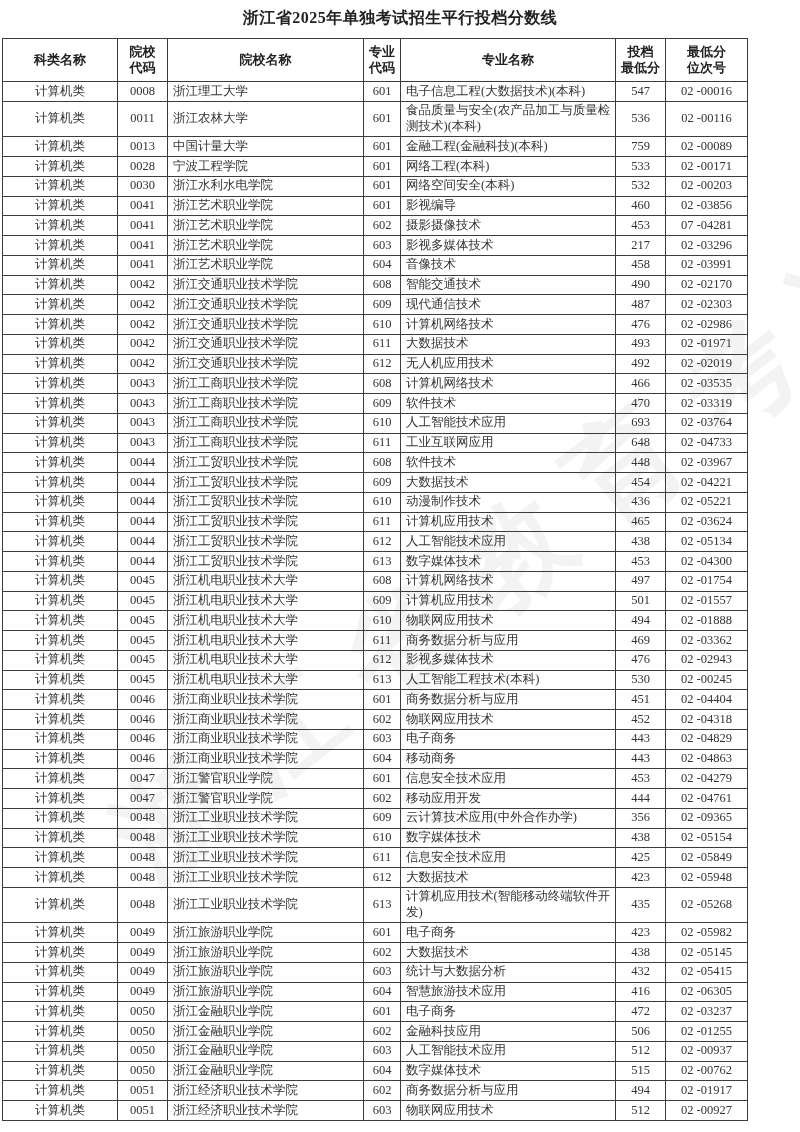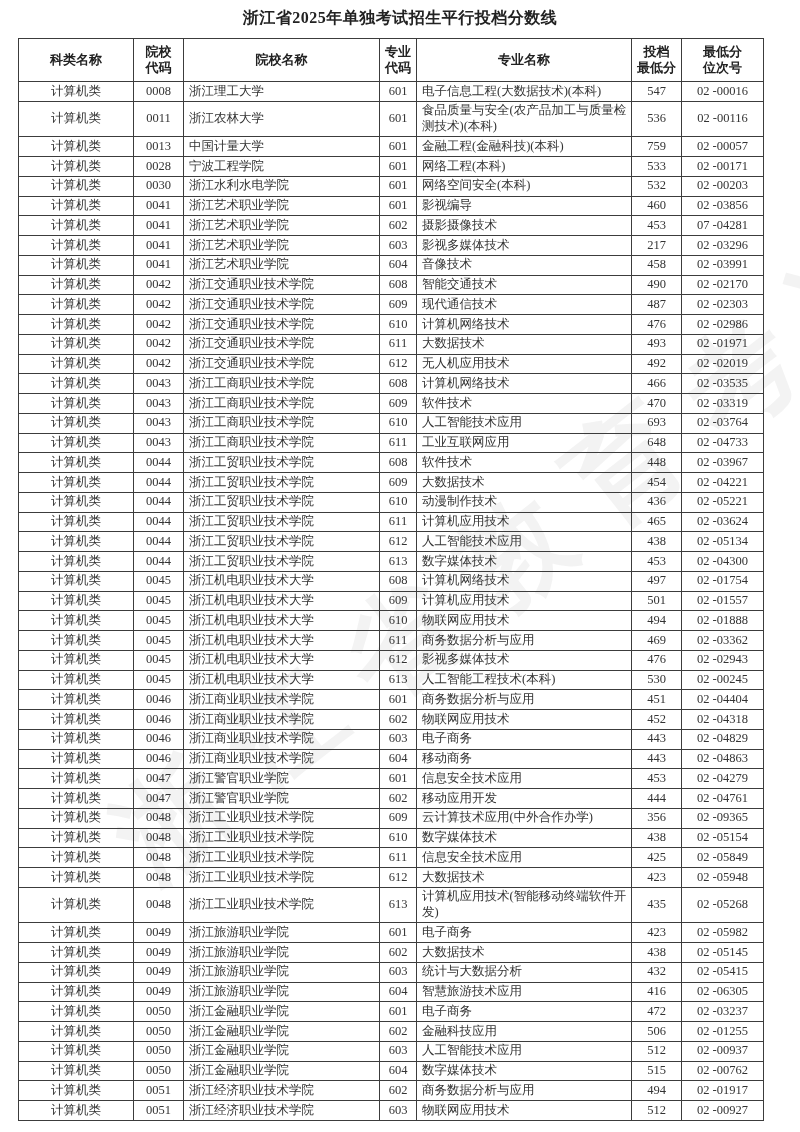--- a/index.html
+++ b/index.html
@@ -16,21 +16,21 @@
     font-weight:bold;
     font-size:16px;
     padding-top:8px;
     letter-spacing:0.5px;
     color:#222;
   }
   table.score-table {
     border-collapse:collapse;
     table-layout:fixed;
     width:745px;
-    margin:9px 0 0 18px;
+    margin:9px 0 0 2px;
     position:relative;
     z-index:2;
     background:transparent;
   }
   .score-table th, .score-table td {
     border:1.6px solid #3c3c3c;
     overflow:hidden;
   }
   .score-table th {
     font-size:13px;
@@ -116,21 +116,21 @@
         <td class="c">536</td>
         <td class="c">02 -00116</td>
       </tr>
       <tr>
         <td class="c">计算机类</td>
         <td class="c">0013</td>
         <td class="l">中国计量大学</td>
         <td class="c">601</td>
         <td class="l">金融工程(金融科技)(本科)</td>
         <td class="c">759</td>
-        <td class="c">02 -00057</td>
+        <td class="c">02 -00089</td>
       </tr>
       <tr>
         <td class="c">计算机类</td>
         <td class="c">0028</td>
         <td class="l">宁波工程学院</td>
         <td class="c">601</td>
         <td class="l">网络工程(本科)</td>
         <td class="c">533</td>
         <td class="c">02 -00171</td>
       </tr>

